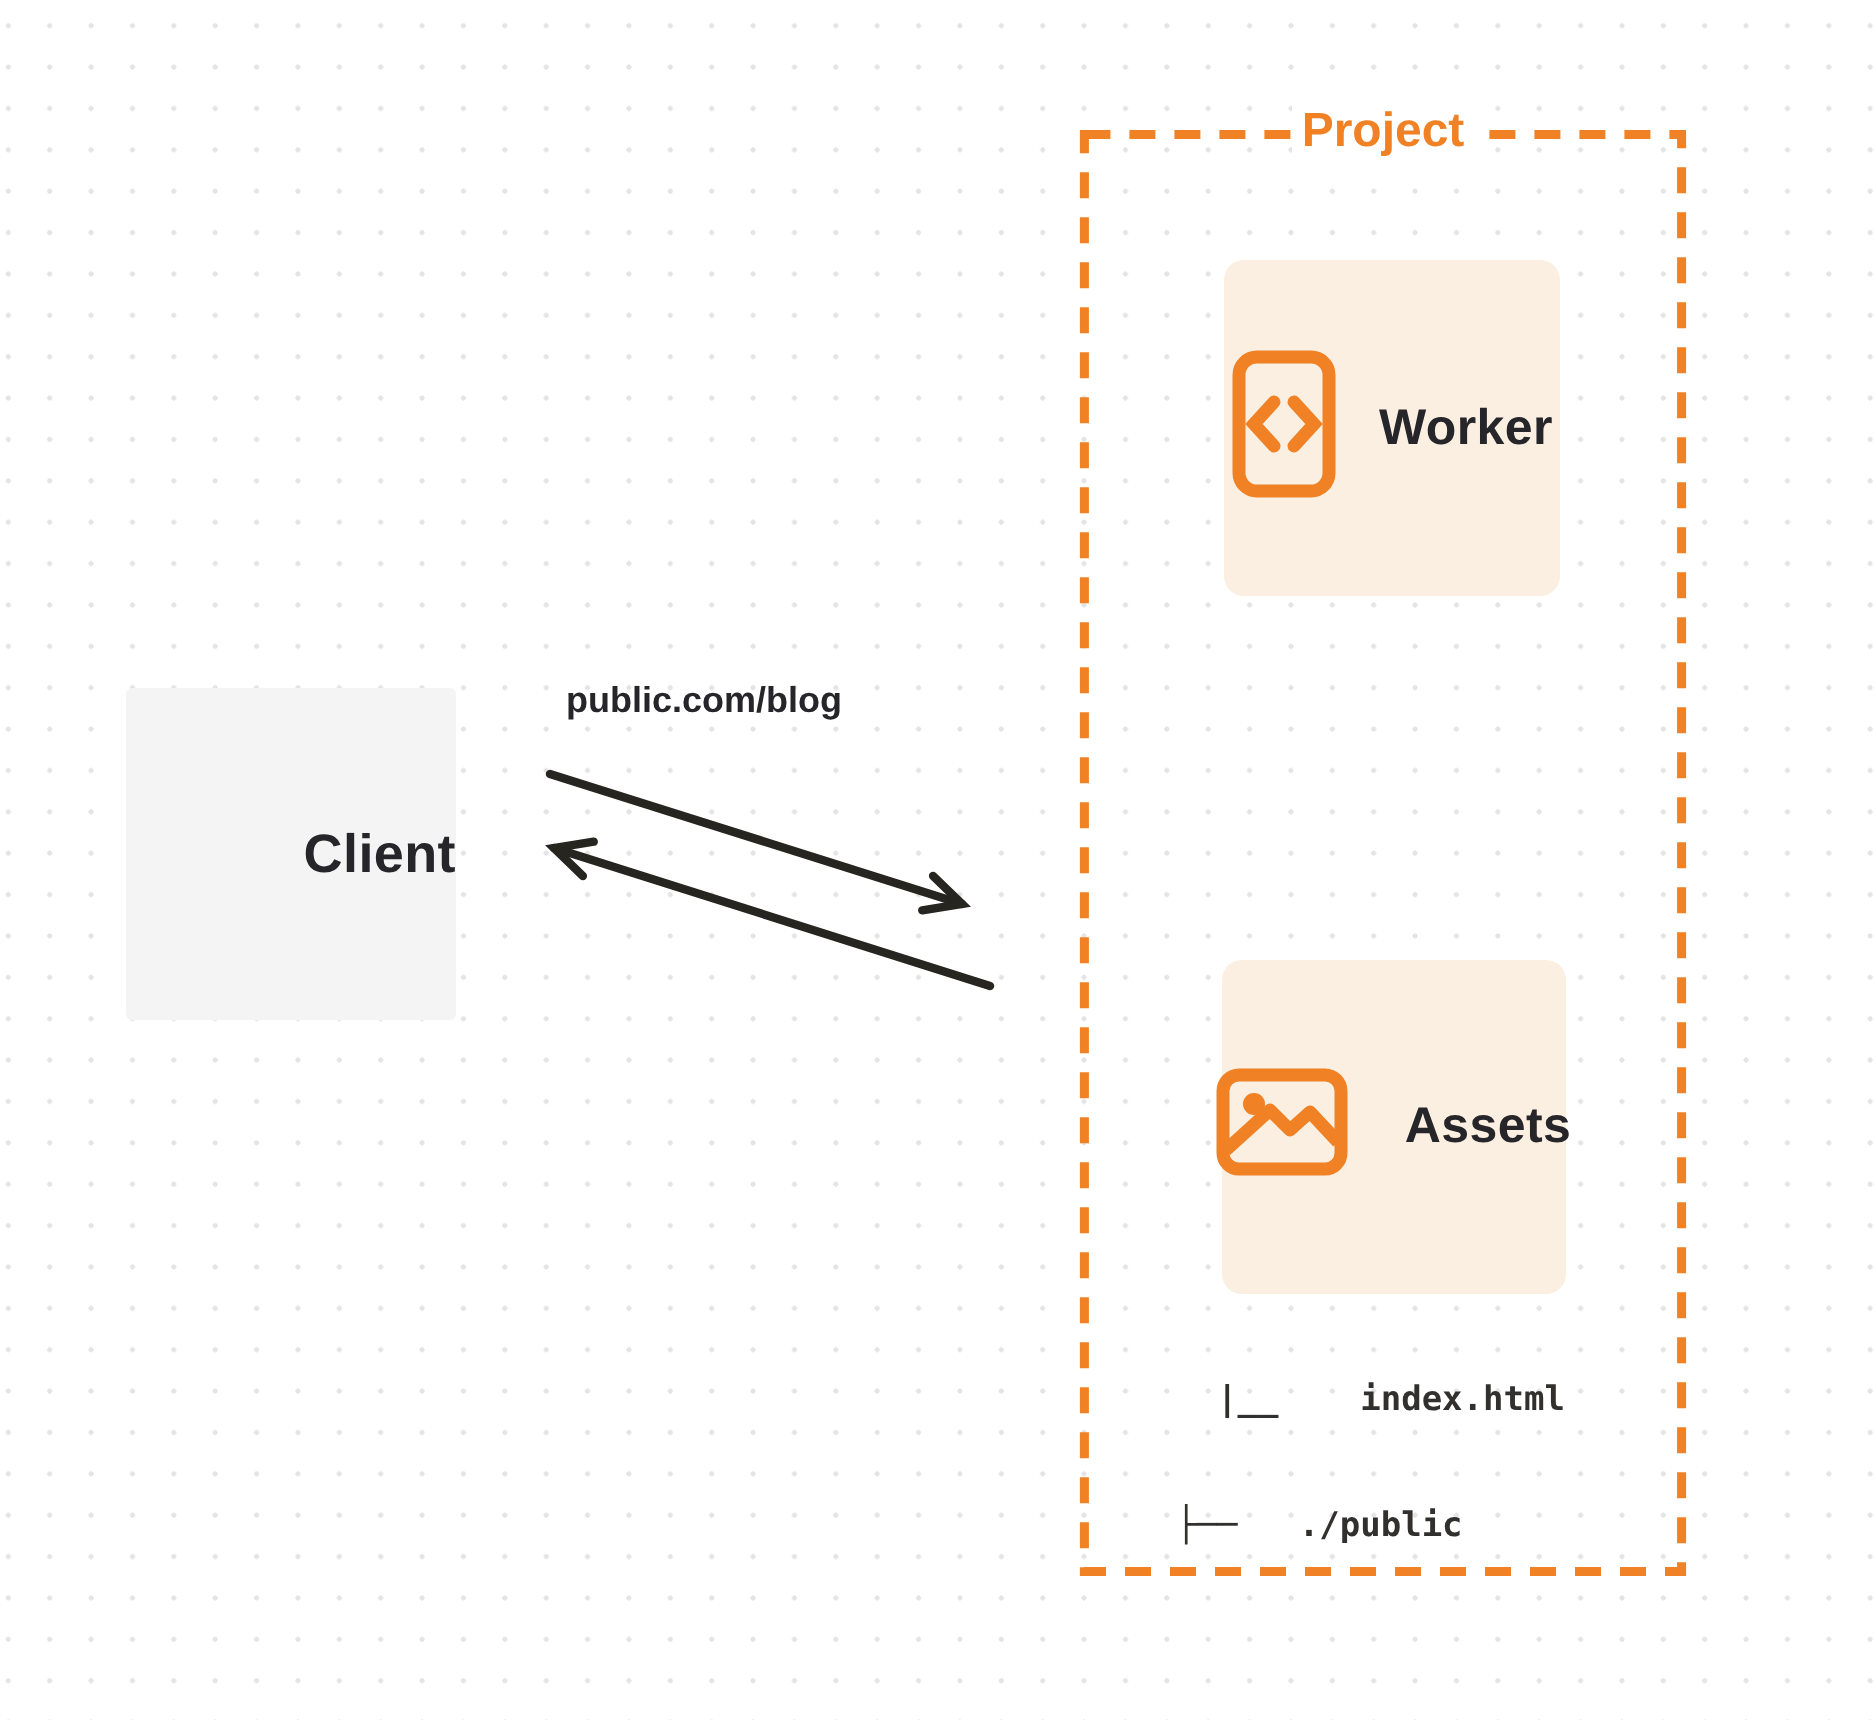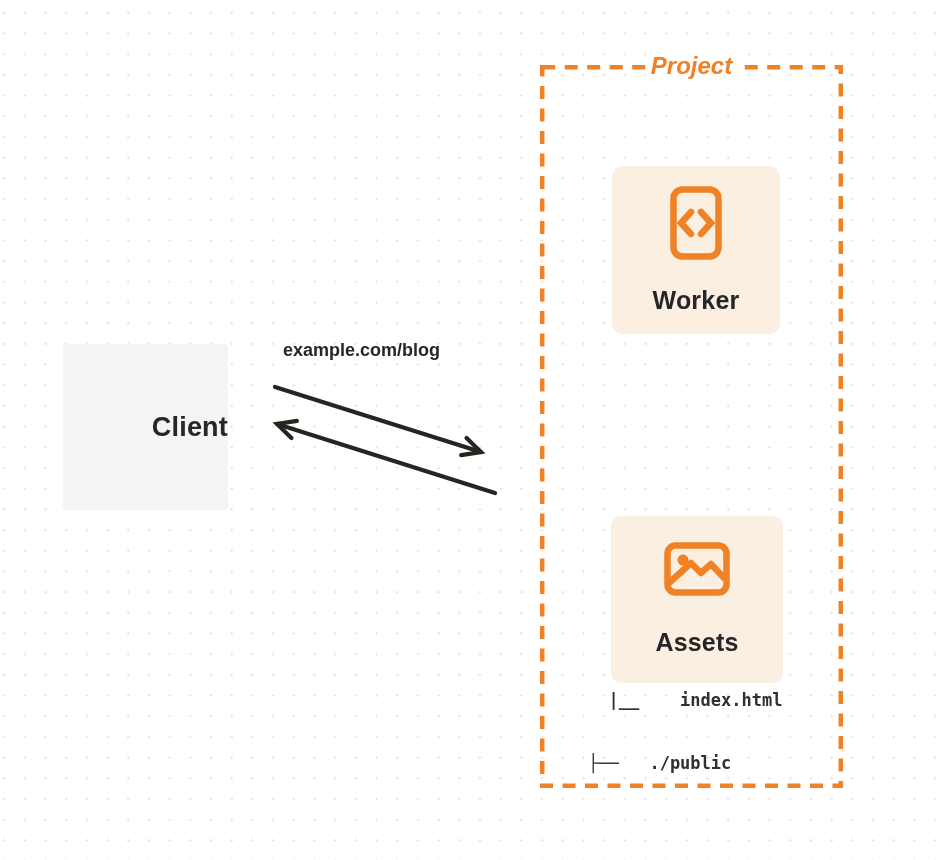--- a/index.html
+++ b/index.html
@@ -60,33 +60,31 @@
     display: flex;
     justify-content: center;
   }
   .project-label {
     font-size: 24px;
     font-weight: 700;
     color: var(--accent-orange, #f08124);
     background: #ffffff;
     padding: 0 5px;
     line-height: 30px;
-    font-style: italic;
   }
 
   .card {
     position: absolute;
     background: var(--card-bg, #fbefe1);
     border-radius: 10px;
     display: flex;
-    flex-direction: column;
+    flex-direction: row;
     align-items: center;
     justify-content: center;
     color: var(--accent-orange, #f08124);
-    margin-top: 36px;
   }
   .card.worker { left: 612px; top: 130px; width: 168px; height: 168px; gap: 22px; }
   .card.assets { left: 611px; top: 480px; width: 172px; height: 167px; gap: 28px; }
   .card .card-label {
     font-size: 25px;
     font-weight: 700;
     color: var(--text-dark, #26252a);
     letter-spacing: 0.2px;
   }
 
@@ -117,21 +115,21 @@
 
     <path class="arrow" d="M275,387 L481,452" fill="none" stroke="currentColor" stroke-width="4.2" stroke-linecap="round" marker-end="url(#chevron)"></path>
 
     <path class="arrow" d="M495,493 L277,424" fill="none" stroke="currentColor" stroke-width="4.2" stroke-linecap="round" marker-end="url(#chevron)"></path>
   </svg>
 
   <div class="client-box">
     <span class="label">Client</span>
   </div>
 
-  <div class="request-label">example.com/blog</div>
+  <div class="request-label">public.com/blog</div>
 
   <div class="project-label-row">
     <span class="project-label">Project</span>
   </div>
 
   <div class="card worker">
     <span>
       <svg width="52" height="74" viewBox="0 0 52 74">
         <rect x="3.5" y="3.5" width="45" height="67" rx="9" fill="none" stroke="currentColor" stroke-width="6.5"></rect>
         <path d="M21,26 L11,37 L21,48" fill="none" stroke="currentColor" stroke-width="6.5" stroke-linecap="round" stroke-linejoin="miter"></path>

